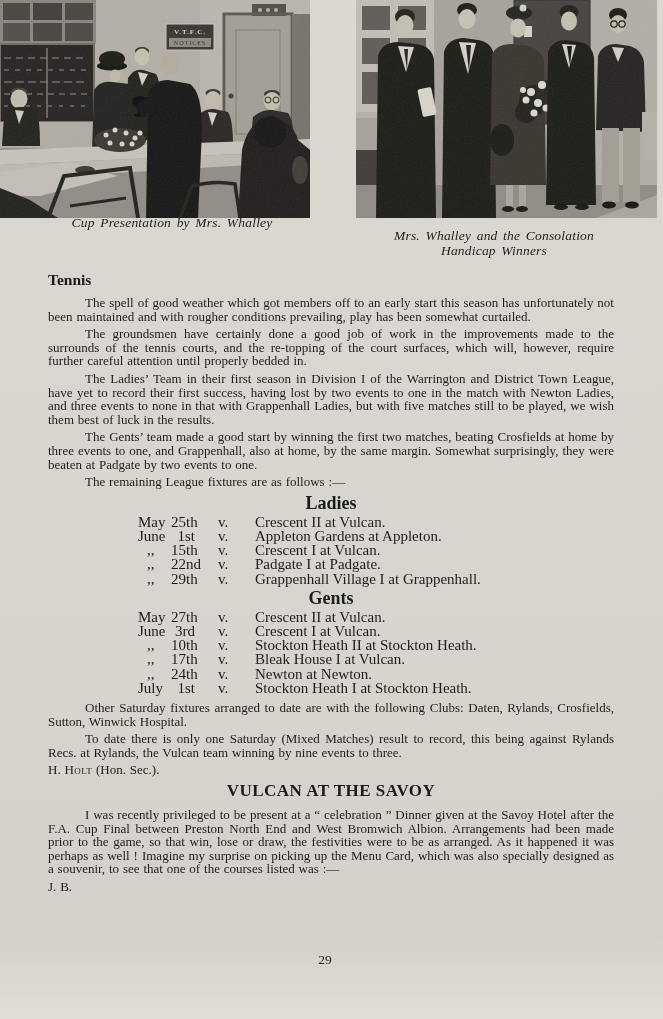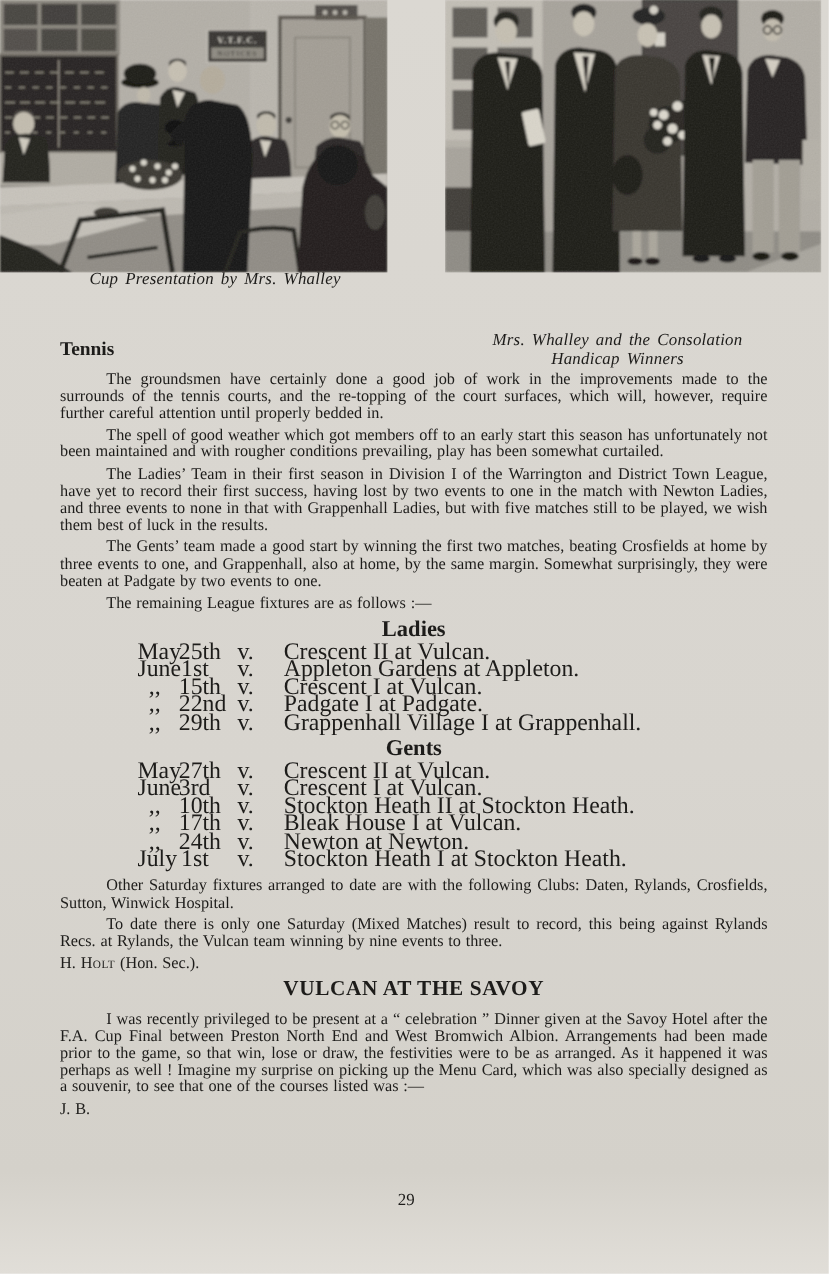--- a/index.html
+++ b/index.html
@@ -9,28 +9,28 @@
     font-family:"Liberation Serif", serif;color:#1d1c1a;
     -webkit-font-smoothing:antialiased;
   }
   .photo{position:absolute;top:0;}
   #photoL{left:0;width:310px;height:218px;}
   #photoR{left:356px;width:301px;height:218px;}
   .photo svg{display:block;width:100%;height:100%;}
   .caption{position:absolute;font-style:italic;font-size:13.5px;line-height:14.5px;
     text-align:center;letter-spacing:.2px;word-spacing:2px;}
   #capL{left:12px;top:216px;width:320px;}
-  #capR{left:344px;top:229px;width:300px;margin-top:36px;}
+  #capR{left:344px;top:229px;width:300px;}
   .content{position:absolute;left:48px;top:271px;width:566px;}
   h2{font-family:"Liberation Serif", serif;}
   .tennis-h{font-size:15.5px;font-weight:bold;margin:0 0 7px 0;}
   .content p{margin:0 0 4px 0;font-size:13px;line-height:13.6px;text-align:justify;
     text-indent:37px;word-spacing:.6px;}
   .fix-head{text-align:center;font-weight:bold;font-size:18px;margin:2px 0 1px 0;}
-  .fixtures{margin-left:62px;font-size:19px;line-height:14.2px;}
+  .fixtures{margin-left:90px;font-size:15px;line-height:14.2px;}
   .frow{display:flex;}
   .fm{width:33px;}
   .ditto .fm{padding-left:9px;box-sizing:border-box;}
   .fd{width:24px;text-align:right;}
   .fv{width:37px;margin-left:23px;}
   .fo{flex:1;}
   .sig{text-align:right;text-indent:0 !important;margin:1px 0 0 0 !important;}
   .sc{font-variant:small-caps;letter-spacing:.4px;}
   .savoy-h{text-align:center;font-size:17px;font-weight:bold;letter-spacing:.5px;margin:4px 0 7px 0;}
   .quote{text-align:center !important;text-indent:0 !important;margin:0 0 10px 0 !important;}
@@ -245,22 +245,22 @@
 </div>
 
 <div class="caption" id="capL">Cup Presentation by Mrs. Whalley</div>
 <div class="caption" id="capR">
   <div>Mrs. Whalley and the Consolation</div>
   <div>Handicap Winners</div>
 </div>
 
 <div class="content">
   <h2 class="tennis-h">Tennis</h2>
+  <p>The spell of good weather which got members off to an early start this season has unfortunately not been maintained and with rougher conditions prevailing, play has been somewhat curtailed.</p>
   <p>The groundsmen have certainly done a good job of work in the improvements made to the surrounds of the tennis courts, and the re-topping of the court surfaces, which will, however, require further careful attention until properly bedded in.</p>
-  <p>The spell of good weather which got members off to an early start this season has unfortunately not been maintained and with rougher conditions prevailing, play has been somewhat curtailed.</p>
   <p>The Ladies’ Team in their first season in Division I of the Warrington and District Town League, have yet to record their first success, having lost by two events to one in the match with Newton Ladies, and three events to none in that with Grappenhall Ladies, but with five matches still to be played, we wish them best of luck in the results.</p>
   <p>The Gents’ team made a good start by winning the first two matches, beating Crosfields at home by three events to one, and Grappenhall, also at home, by the same margin.  Somewhat surprisingly, they were beaten at Padgate by two events to one.</p>
   <p>The remaining League fixtures are as follows :—</p>
 
   <div class="fix-head">Ladies</div>
   <div class="fixtures">
     <div class="frow">
       <span class="fm">May</span>
         <span class="fd">25th</span>
         <span class="fv">v.</span>

